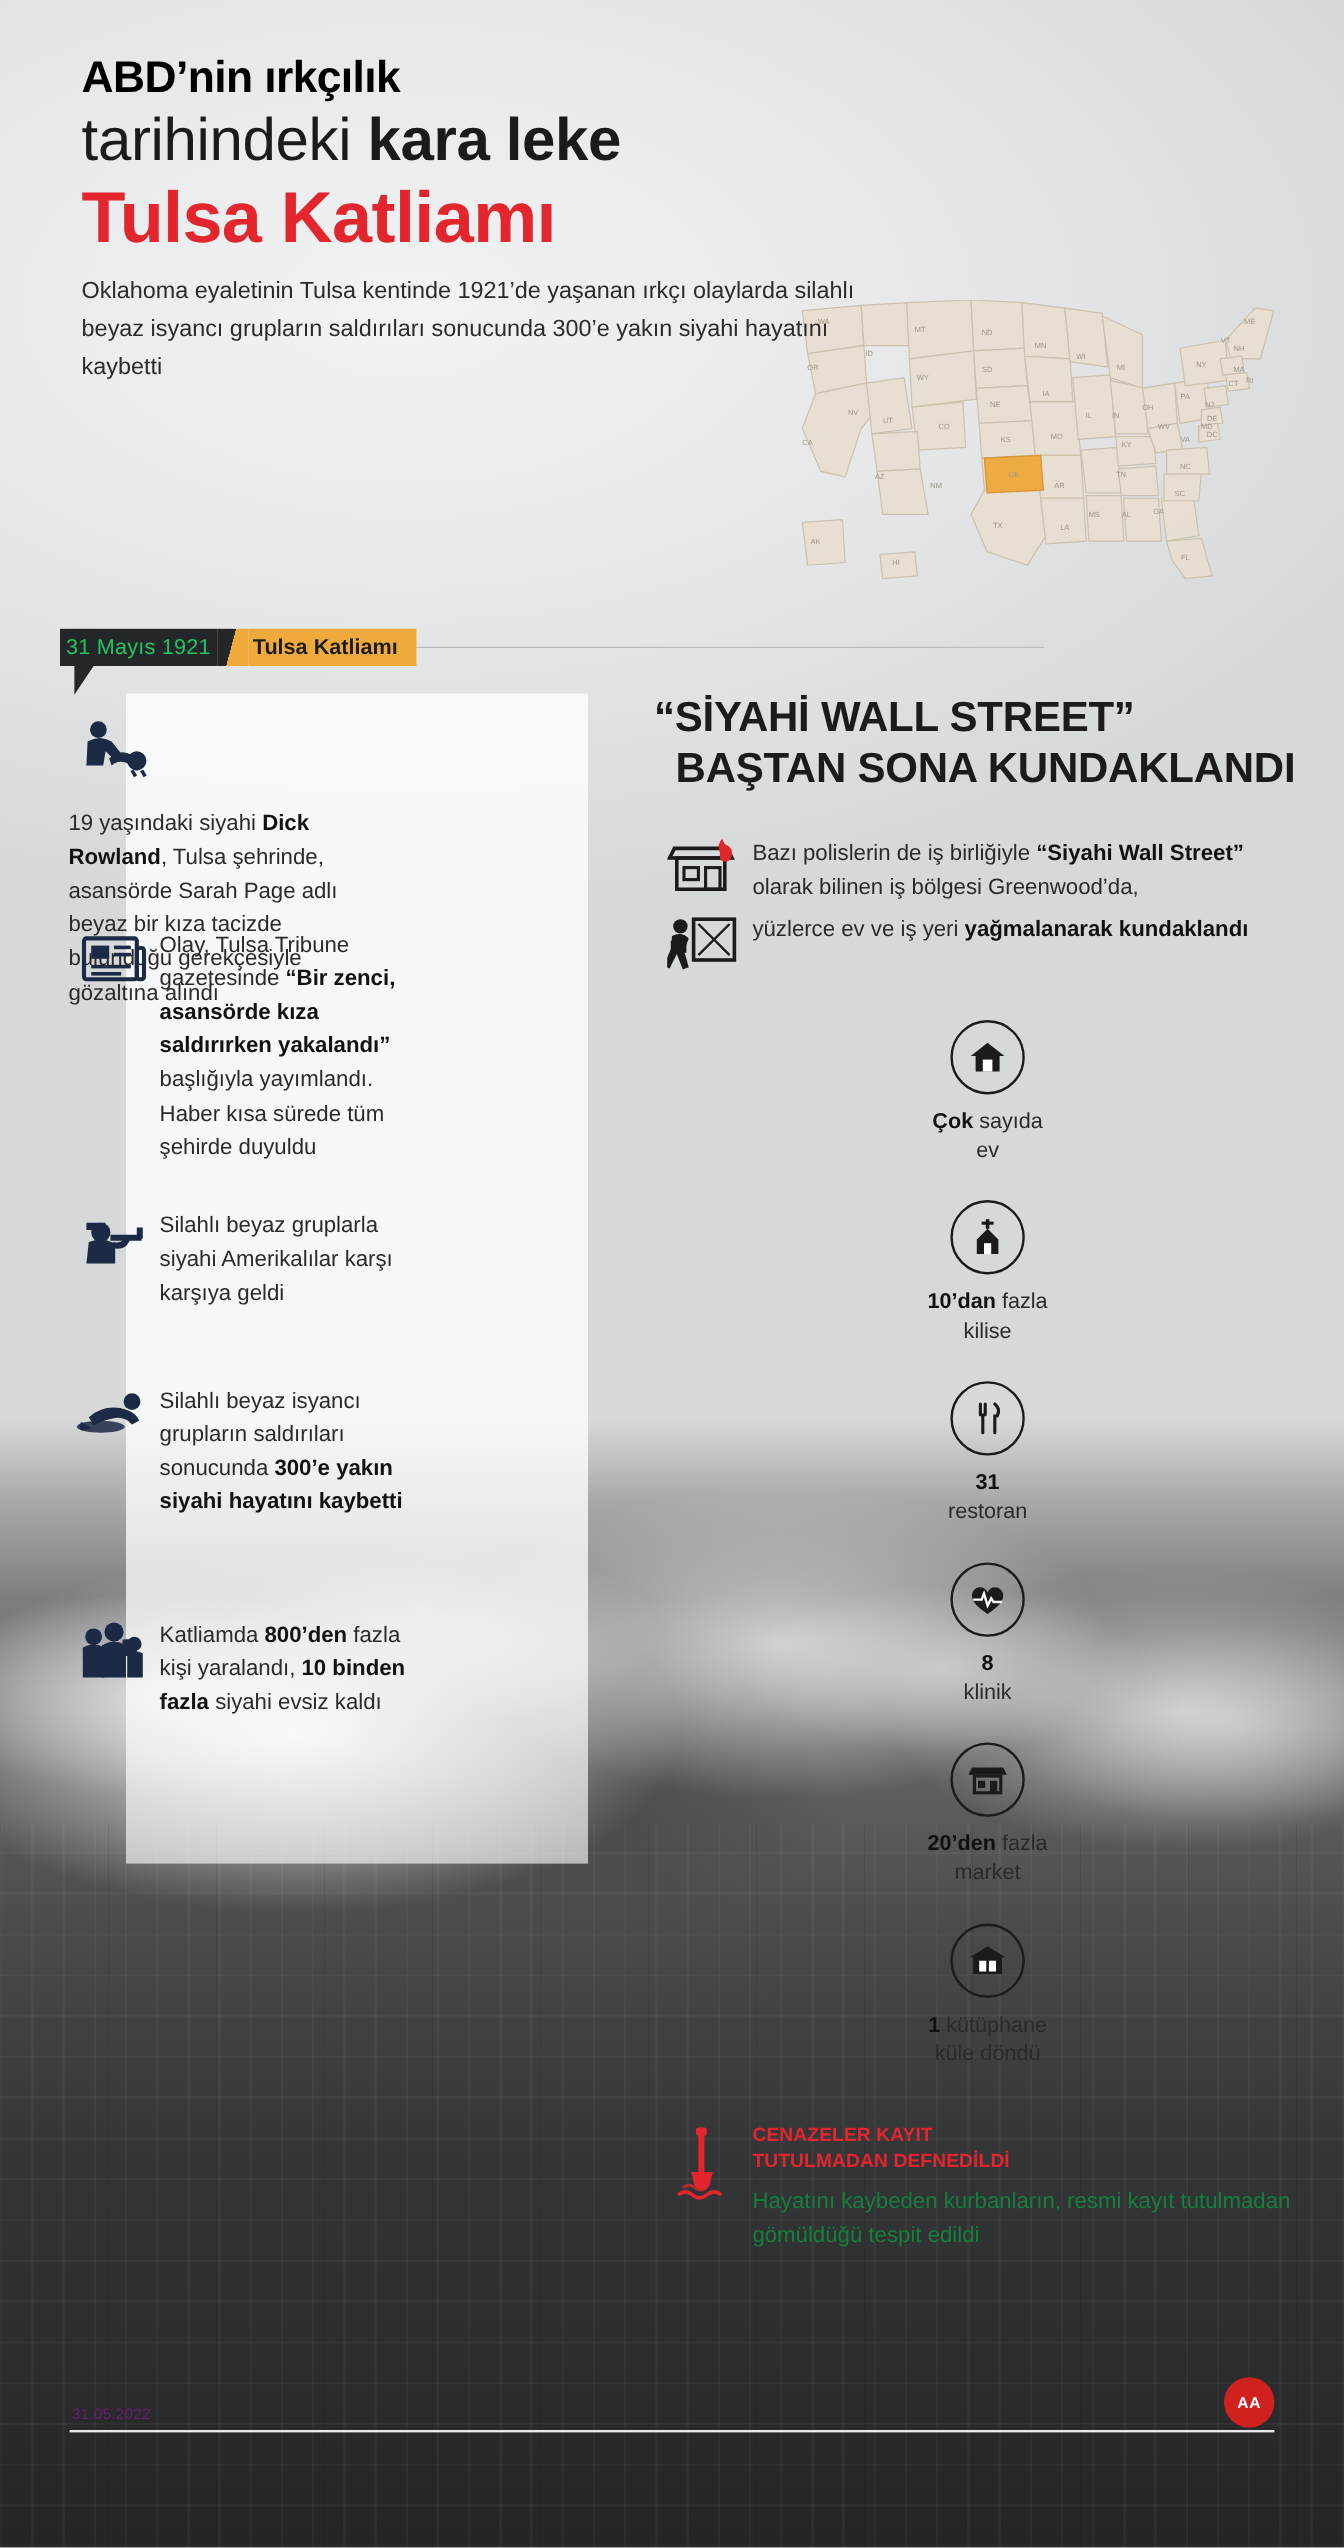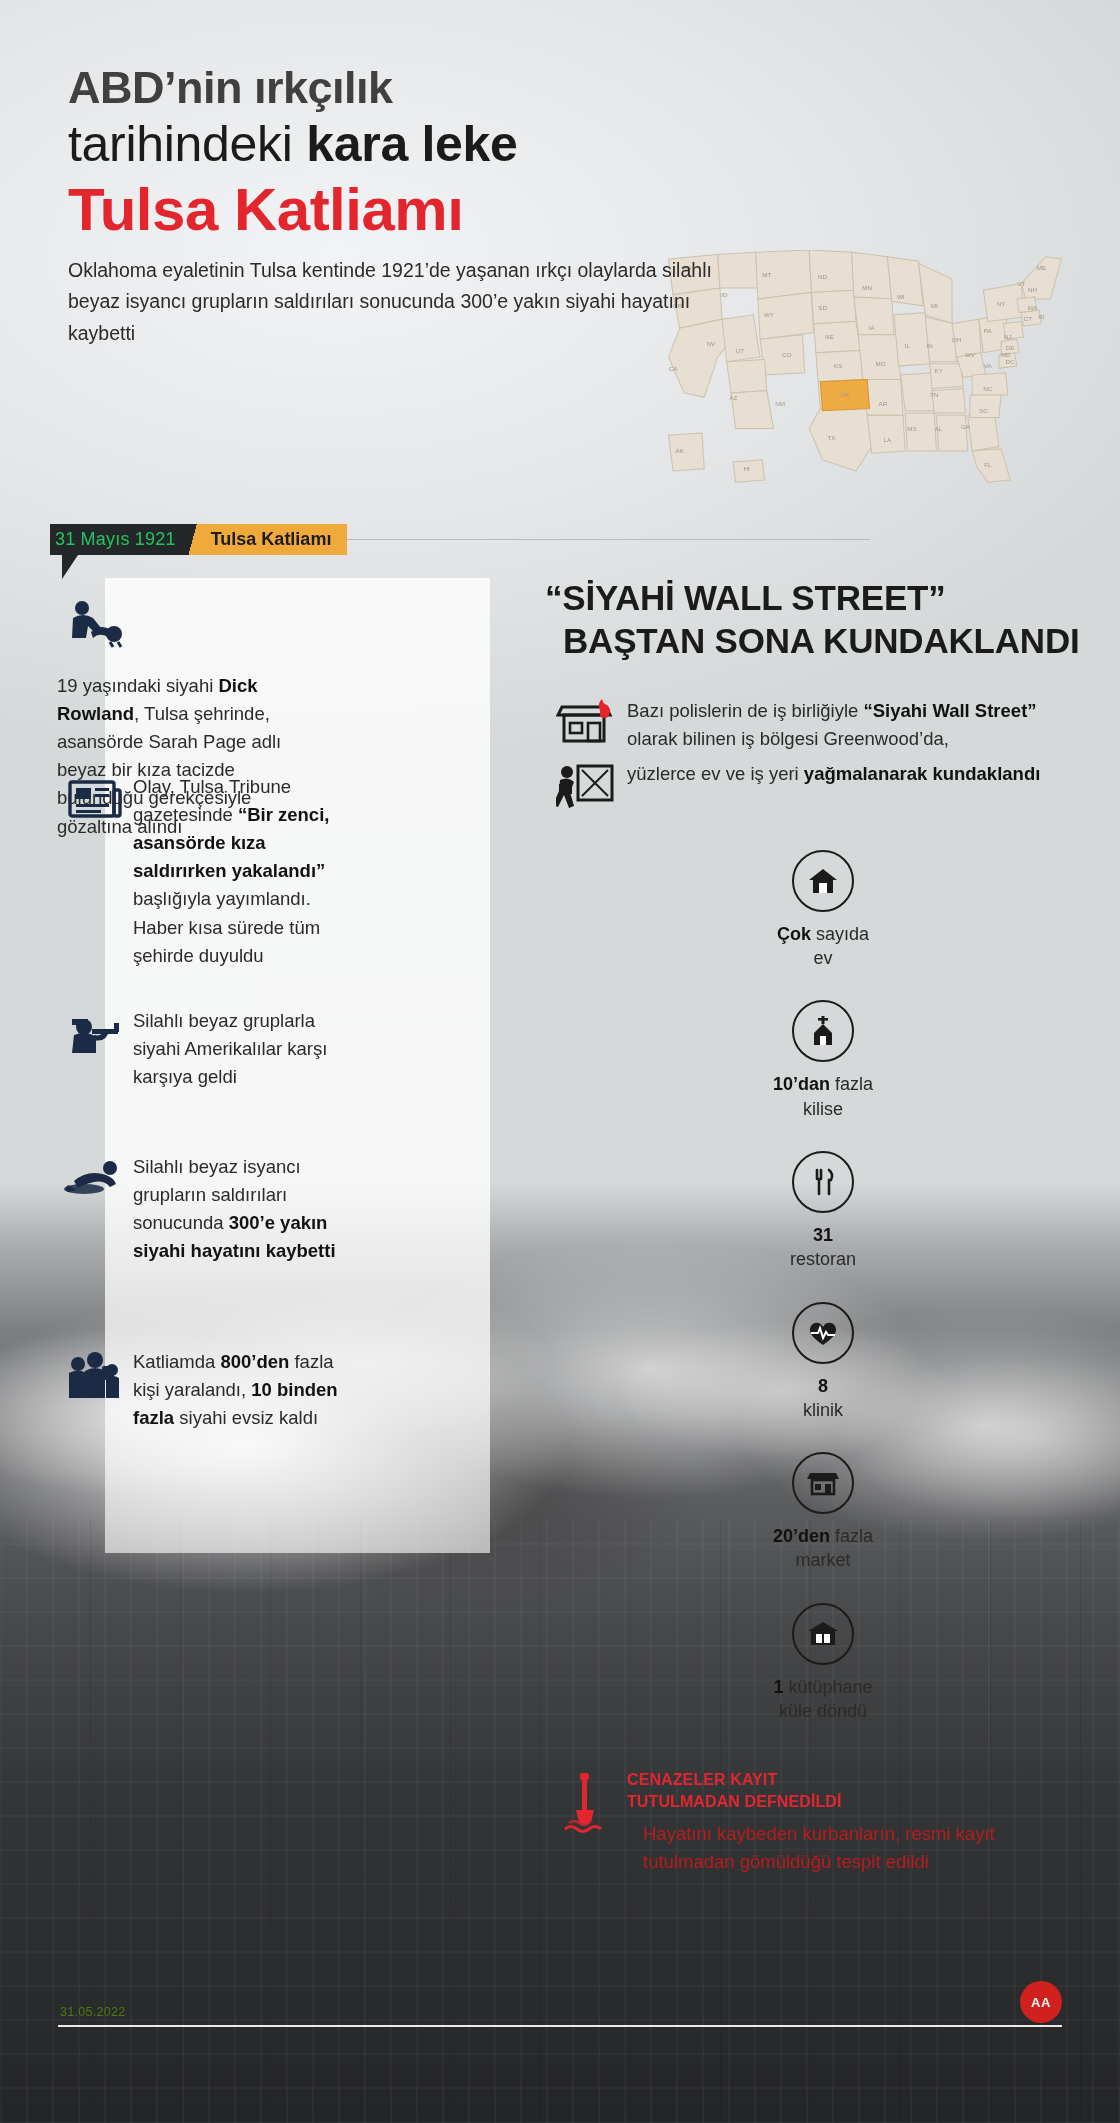--- a/index.html
+++ b/index.html
@@ -42,22 +42,22 @@
       radial-gradient(ellipse 300px 120px at 12% 60%, rgba(255,255,255,.55), rgba(255,255,255,0) 70%),
       radial-gradient(ellipse 260px 110px at 33% 48%, rgba(255,255,255,.45), rgba(255,255,255,0) 70%),
       radial-gradient(ellipse 240px 100px at 70% 55%, rgba(255,255,255,.40), rgba(255,255,255,0) 70%),
       radial-gradient(ellipse 280px 120px at 92% 66%, rgba(255,255,255,.35), rgba(255,255,255,0) 70%);
     pointer-events:none;
   }
 
   
   #header { position:absolute; left:68px; top:46px; width:740px; z-index:5; }
   .h-line1 {
-    font-size:45px; font-weight:bold; color:#404040; letter-spacing:-0.5px;
-    line-height:1.04; white-space:nowrap;margin-top:19px;
+    font-size:37px; font-weight:bold; color:#000000; letter-spacing:-0.5px;
+    line-height:1.04; white-space:nowrap;
   }
   .h-line2 {
     font-size:50px; color:#1b1b1b; letter-spacing:-0.3px; line-height:1.12;
     margin-top:4px; white-space:nowrap;
   }
   .h-line2 b { font-weight:bold; }
   .h-line2 .thin { font-weight:normal; }
   .h-title-red {
     font-size:60px; font-weight:bold; color:#e3262e; letter-spacing:-0.5px;
     line-height:1.05; margin-top:6px; white-space:nowrap;
@@ -118,25 +118,25 @@
     width:62px; height:62px; border:2.5px solid #1b1b1b; border-radius:50%;
     margin:0 auto 10px; display:flex; align-items:center; justify-content:center;
   }
   .stat .cap { font-size:18px; line-height:1.35; color:#2a2a2a; }
   .stat .cap b { font-weight:bold; color:#111; }
 
   
   #burial { margin-top:46px; display:flex; }
   #burial .b-icon { width:82px; flex:0 0 82px; display:flex; justify-content:center; padding-top:2px;}
   #burial-head { font-size:16px; font-weight:bold; color:#e3262e; line-height:1.34; letter-spacing:.1px; }
-  #burial-body { margin-top:8px; font-size:18.5px; line-height:1.52; color:#b91c1c;margin-left:16px; }
+  #burial-body { margin-top:8px; font-size:18.5px; line-height:1.52; color:#15803d; }
 
   
   #footer-rule { position:absolute; left:58px; right:58px; bottom:96px; height:2px; background:rgba(255,255,255,.9); z-index:6;}
-  #footer-date { position:absolute; left:60px; bottom:104px; font-size:12.5px; color:#4d7c0f; z-index:6; letter-spacing:.3px;}
+  #footer-date { position:absolute; left:60px; bottom:104px; font-size:12.5px; color:#701a75; z-index:6; letter-spacing:.3px;}
   #footer-logo {
     position:absolute; right:58px; bottom:100px; width:42px; height:42px; border-radius:50%;
     background:#d0211f; display:flex; align-items:center; justify-content:center; z-index:6;
   }
   #footer-logo span { color:#fff; font-size:13px; font-weight:bold; letter-spacing:.5px;}
   svg { display:block; }
 </style>
 </head>
 <body>
 

